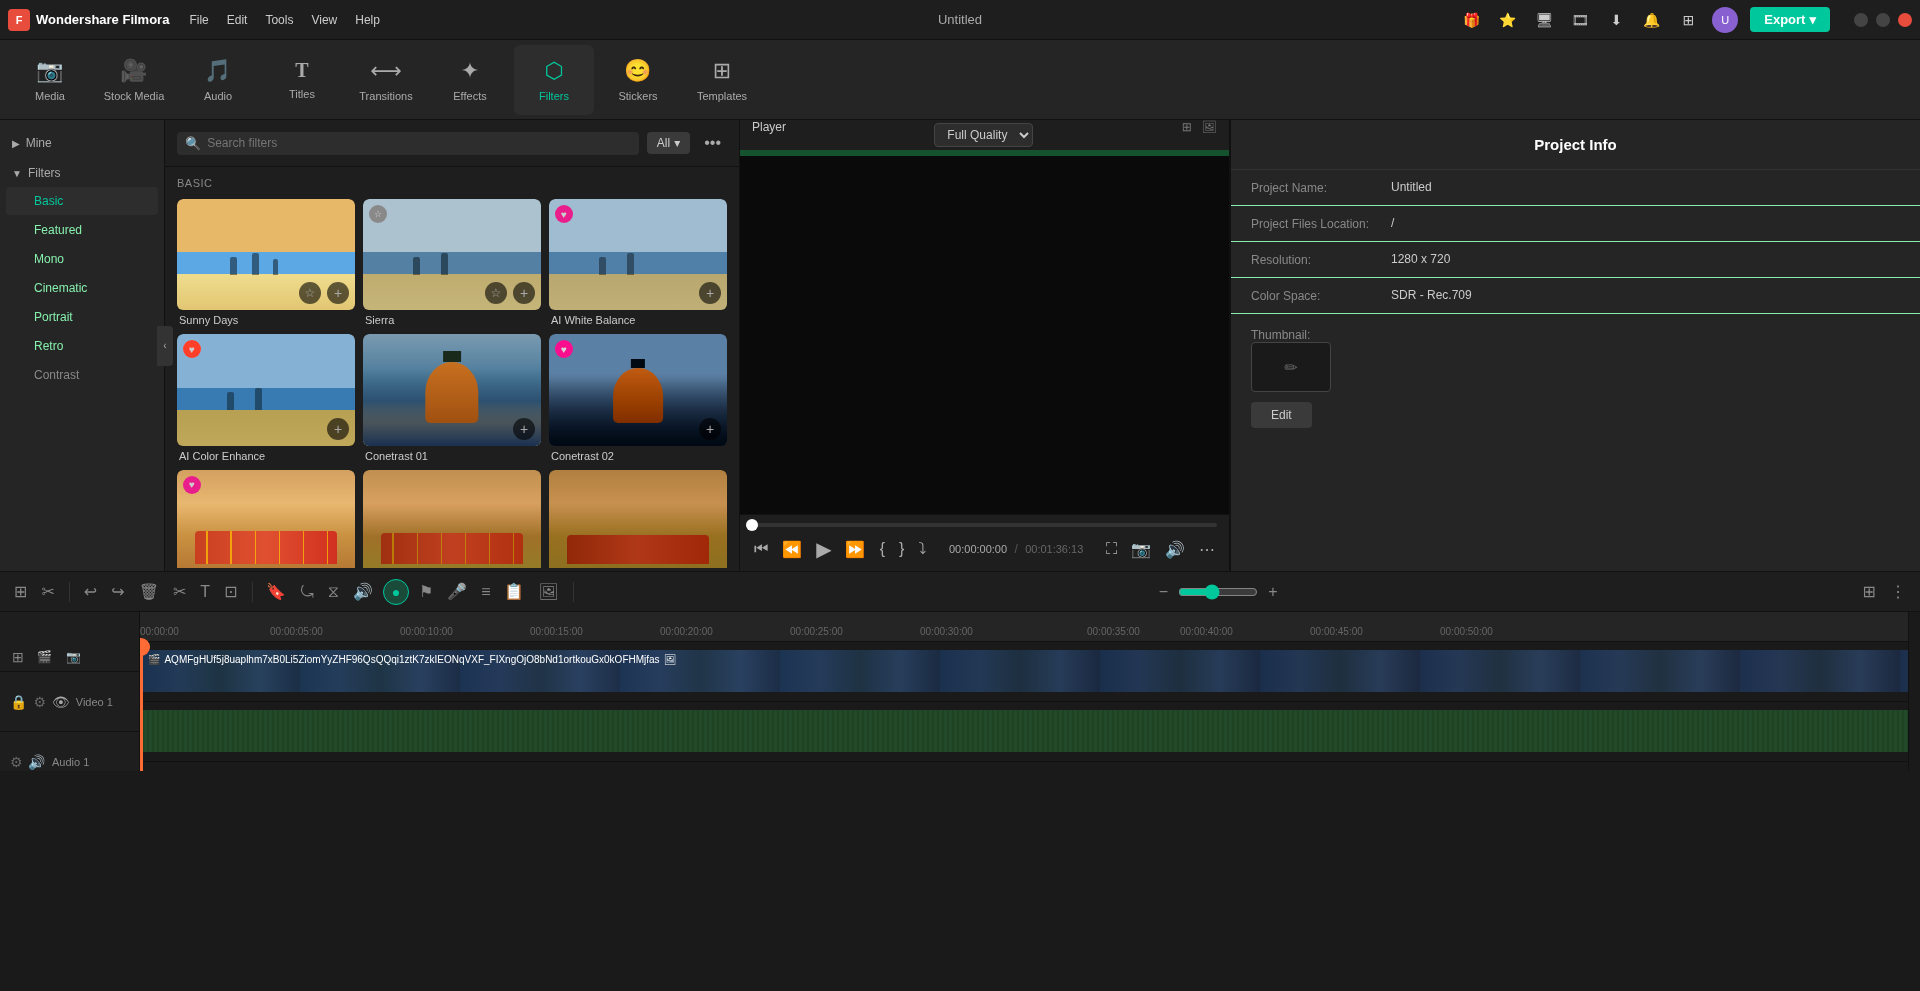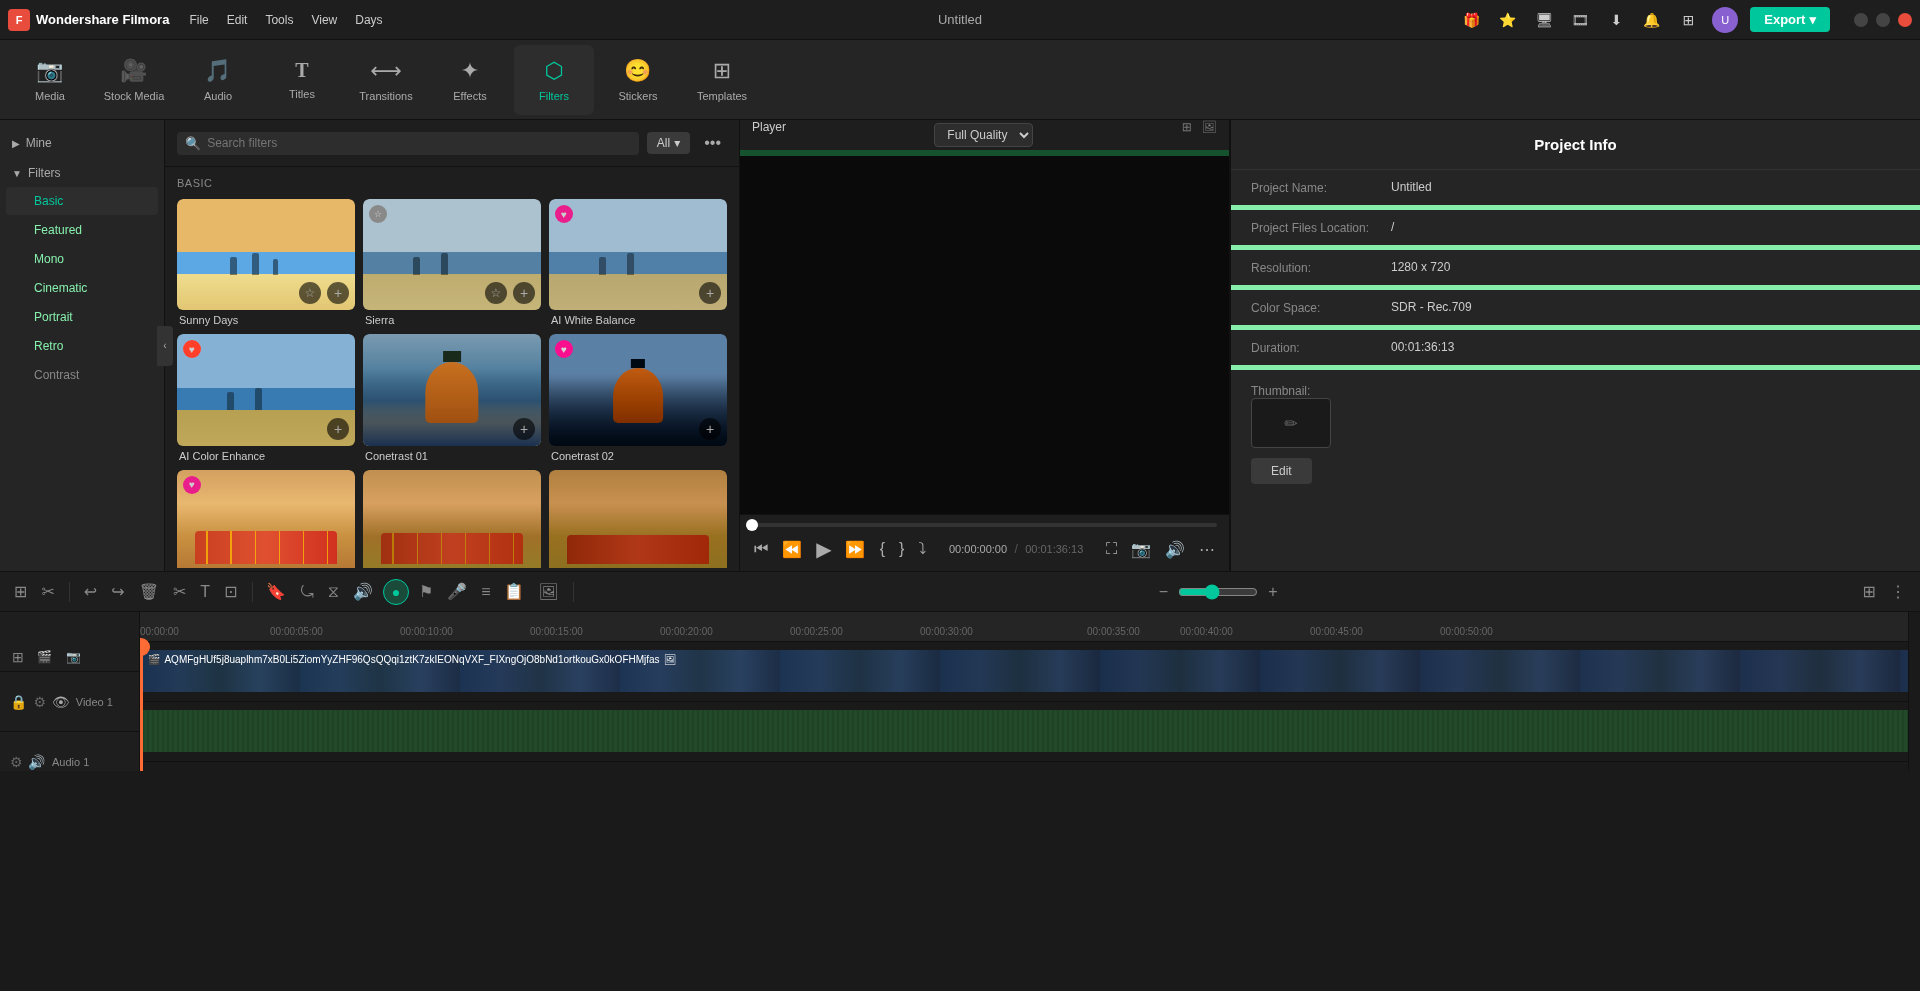--- a/index.html
+++ b/index.html
@@ -57,21 +57,21 @@
     .filter-card .add-btn { position: absolute; bottom: 22px; right: 6px; width: 22px; height: 22px; background: rgba(0,0,0,0.6); border-radius: 50%; display: flex; align-items: center; justify-content: center; color: #aaa; font-size: 14px; }
     .filter-card .fav-btn { position: absolute; bottom: 22px; right: 34px; width: 22px; height: 22px; background: rgba(0,0,0,0.6); border-radius: 50%; display: flex; align-items: center; justify-content: center; color: #aaa; font-size: 12px; }
 
     
     .beach-scene { width: 100%; aspect-ratio: 16/10; border-radius: 6px; overflow: hidden; position: relative; }
 
     
     #right-panel { width: 420px; background: #252525; border-left: 1px solid #111; overflow-y: auto; }
     #right-panel .panel-header { padding: 16px 20px; border-bottom: 1px solid #333; text-align: center; }
     #right-panel .panel-title { font-size: 15px; color: #fff; font-weight: 600; }
-    #right-panel .info-row { display: flex; padding: 10px 20px; border-bottom: 5px solid #86efac; align-items: flex-start; }
+    #right-panel .info-row { display: flex; padding: 10px 20px; border-bottom: 1px solid #86efac; align-items: flex-start; }
     #right-panel .info-label { width: 140px; color: #888; font-size: 12px; flex-shrink: 0; padding-top: 1px; }
     #right-panel .info-value { color: #ccc; font-size: 12px; }
     #right-panel .thumbnail-section { padding: 14px 20px; }
     #right-panel .thumbnail-box { width: 80px; height: 50px; background: #1a1a1a; border: 1px solid #444; border-radius: 4px; display: flex; align-items: center; justify-content: center; cursor: pointer; }
     #right-panel .edit-btn { margin-top: 10px; background: #3a3a3a; border: none; color: #ccc; border-radius: 4px; padding: 6px 20px; cursor: pointer; font-size: 12px; }
     #player-header { display: flex; justify-content: space-between; padding: 0 12px; height: 40px; background: #1e1e1e; border-bottom: 6px solid #14532d; }
     #player-label { color: #ccc; font-size: 12px; }
     #quality-select { background: #2d2d2d; border: 1px solid #444; color: #ccc; border-radius: 4px; padding: 3px 8px; font-size: 12px; cursor: pointer; }
     #player-icons { display: flex; gap: 10px; }
     #player-viewport { width: 100%; height: calc(100% - 40px); background: #0a0a0a; }
@@ -122,21 +122,21 @@
 <div id="topbar">
   <div class="logo">
     <div class="logo-icon">F</div>
     <span class="logo-text">Wondershare Filmora</span>
   </div>
   <div class="menu-items">
     <span class="menu-item">File</span>
     <span class="menu-item">Edit</span>
     <span class="menu-item">Tools</span>
     <span class="menu-item">View</span>
-    <span class="menu-item">Days</span>
+    <span class="menu-item">Help</span>
   </div>
   <div class="title">Untitled</div>
   <div class="toolbar-right">
     <div class="icon-btn">🎁</div>
     <div class="icon-btn">⭐</div>
     <div class="icon-btn">🖥</div>
     <div class="icon-btn">🎞</div>
     <div class="icon-btn">⬇</div>
     <div class="icon-btn">🔔</div>
     <div class="icon-btn">⊞</div>
@@ -388,24 +388,20 @@
       <span class="info-label">Project Files Location:</span>
       <span class="info-value">/</span>
     </div>
     <div class="info-row">
       <span class="info-label">Resolution:</span>
       <span class="info-value">1280 x 720</span>
     </div>
     <div class="info-row">
       <span class="info-label">Color Space:</span>
       <span class="info-value">SDR - Rec.709</span>
-    </div>
-    <div class="info-row">
-      <span class="info-label">Duration:</span>
-      <span class="info-value">00:01:36:13</span>
     </div>
     <div class="thumbnail-section">
       <span class="info-label">Thumbnail:</span>
       <div class="thumbnail-box">
         <span style="color:#666;font-size:16px;">✏</span>
       </div>
       <button class="edit-btn">Edit</button>
     </div>
   </div>
 </div>

